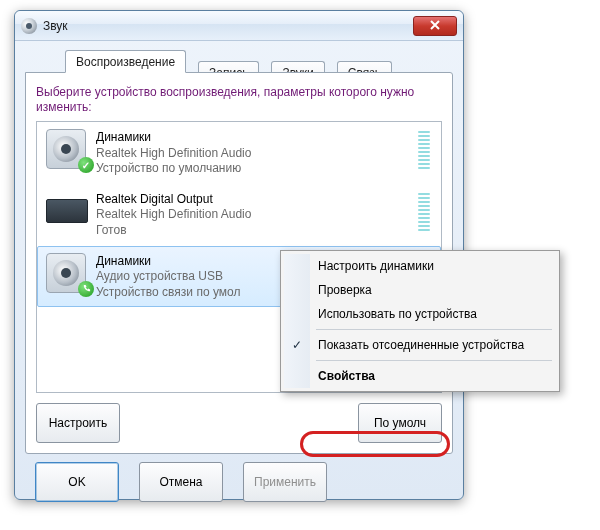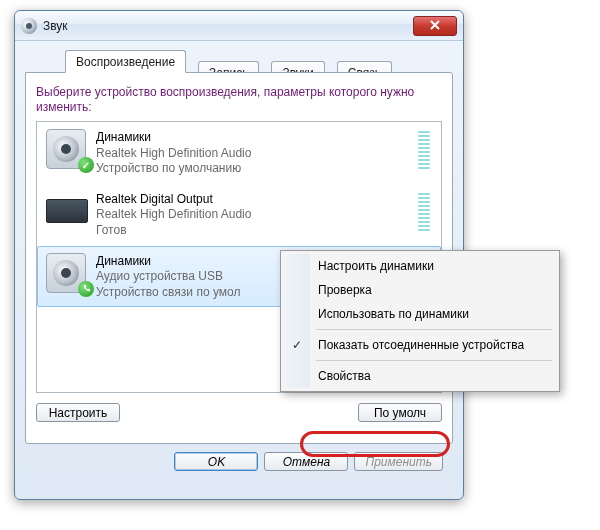--- a/index.html
+++ b/index.html
@@ -177,36 +177,35 @@
     background: #93dce0;
     border-radius: 1px;
   }
   .panel-buttons {
     display: flex;
     justify-content: space-between;
     margin-top: 10px;
   }
   .btn {
     min-width: 84px;
-    height: 19px;
+    height: 40px;
     padding: 0 10px;
     border: 1px solid #8a94a0;
     border-radius: 3px;
     background: linear-gradient(to bottom, #fdfdfe, #e7ebef);
     color: #000;
     display: inline-flex; align-items: center; justify-content: center;
     gap: 4px;
   }
   .btn.disabled { color: #8f8f8f; }
   .dialog-buttons {
     display: flex;
-    justify-content: flex-end;
-    gap: 6px;
+    justify-content: flex-start;
+    gap: 20px;
     padding: 8px 10px 0 10px;
-    font-style: italic;
   }
   .btn.default {
     border-color: #3f86c6;
     box-shadow: 0 0 0 1px rgba(63,134,198,0.4) inset;
   }
   
   .context-menu {
     position: absolute;
     left: 280px;
     top: 250px;
@@ -369,23 +368,23 @@
       <div class="btn">Отмена</div>
       <div class="btn disabled">Применить</div>
     </div>
   </div>
 </div>
 
 <div class="context-menu">
   <div class="cm-gutter"></div>
   <div class="cm-item">Настроить динамики</div>
   <div class="cm-item">Проверка</div>
-  <div class="cm-item">Использовать по динамики</div>
+  <div class="cm-item">Использовать по устройства</div>
   <div class="cm-sep"></div>
   <div class="cm-item">
     <span class="cm-check">✓</span>
     <span>Показать отсоединенные устройства</span>
   </div>
   <div class="cm-sep"></div>
-  <div class="cm-item" style="font-weight:normal;">Свойства</div>
+  <div class="cm-item" style="font-weight:bold;">Свойства</div>
 </div>
 
 <div class="highlight-ring" style="left:300px; top:431px; width:150px; height:26px;"></div>
 
 </body></html>

